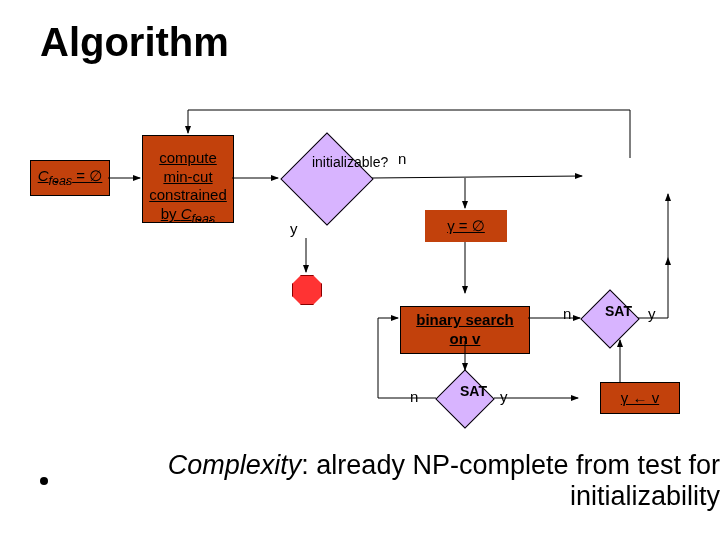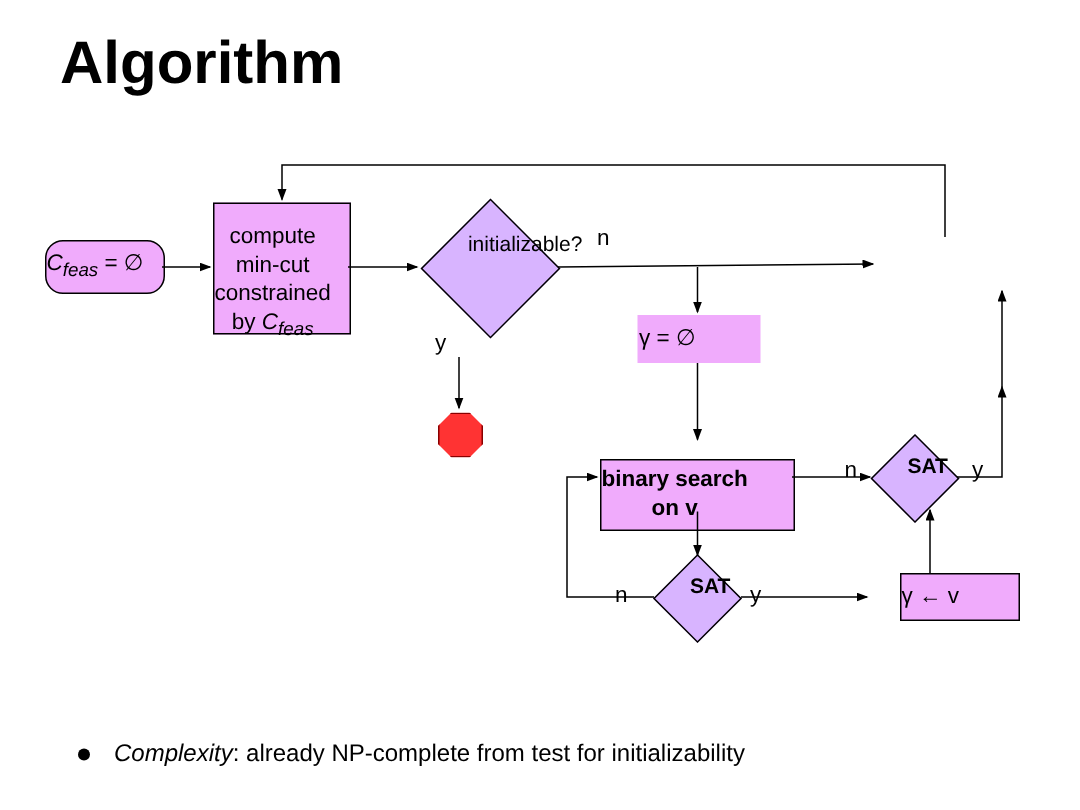--- a/index.html
+++ b/index.html
@@ -1,34 +1,34 @@
 <!DOCTYPE html>
 <html><head>
 <meta charset="utf-8">
 <style>
   html,body{margin:0;padding:0;font-family:Arial,Helvetica,sans-serif;background:#fff;}
   .slide{position:relative;width:720px;height:540px;}
   .title{position:absolute;left:40px;top:20px;font-size:40px;font-weight:bold;color:#000;}
-  .box{position:absolute;border:1px solid #000;background:#f0abfc;display:flex;align-items:center;text-align:center;font-size:15px;line-height:1.25;}
+  .box{position:absolute;border:1px solid #000;background:#c2410c;display:flex;align-items:center;justify-content:center;text-align:center;font-size:15px;line-height:1.25;text-decoration:underline;}
   .expr{font-style:italic;}
   .diamond{position:absolute;background:#d8b4ff;border:1px solid #000;transform:rotate(45deg);}
   .diamond>span{transform:rotate(-45deg);display:block;font-size:14px;text-align:center;}
   .octagon{position:absolute;width:28px;height:28px;background:#ff3333;border:1px solid #800;clip-path:polygon(30% 0,70% 0,100% 30%,100% 70%,70% 100%,30% 100%,0 70%,0 30%);}
   .lbl{position:absolute;font-size:15px;}
-  .bullet{position:absolute;left:52px;bottom:28px;font-size:16px;display:flex;align-items:center;text-align:right;}
+  .bullet{position:absolute;left:40px;bottom:28px;font-size:27px;display:flex;align-items:center;text-align:right;}
   .bullet .dot{width:8px;height:8px;border-radius:50%;background:#000;margin-right:16px;flex-shrink:0;}
   svg.arrows{position:absolute;left:0;top:0;width:720px;height:540px;pointer-events:none;}
 </style>
 </head>
 <body>
 
 <div class="slide">
   <div class="title">Algorithm</div>
 
-  <div class="box" style="left:30px;top:160px;width:78px;height:34px;border-radius:12px;">
+  <div class="box" style="left:30px;top:160px;width:78px;height:34px;">
     <span>
       <span class="expr">C</span><sub class="expr">feas</sub><span> = ∅</span>
     </span>
   </div>
 
   <div class="box" style="left:142px;top:135px;width:90px;height:86px;white-space:pre-line;">
     <span>
       <span style="white-space:pre-line">compute
 min-cut
 constrained

